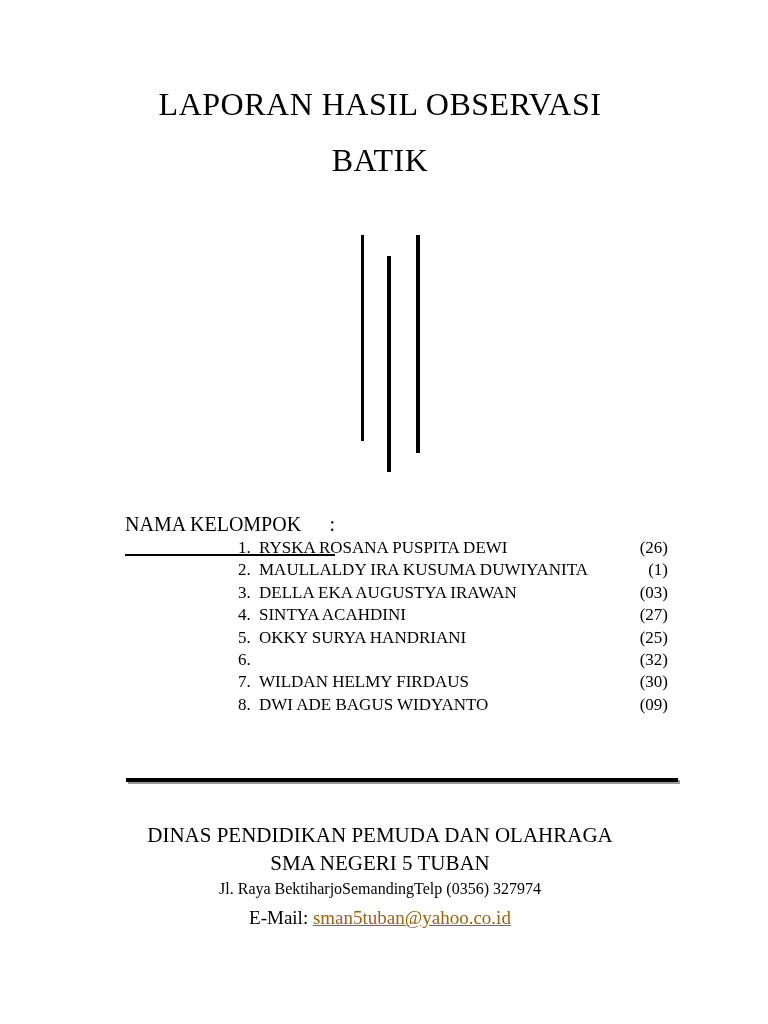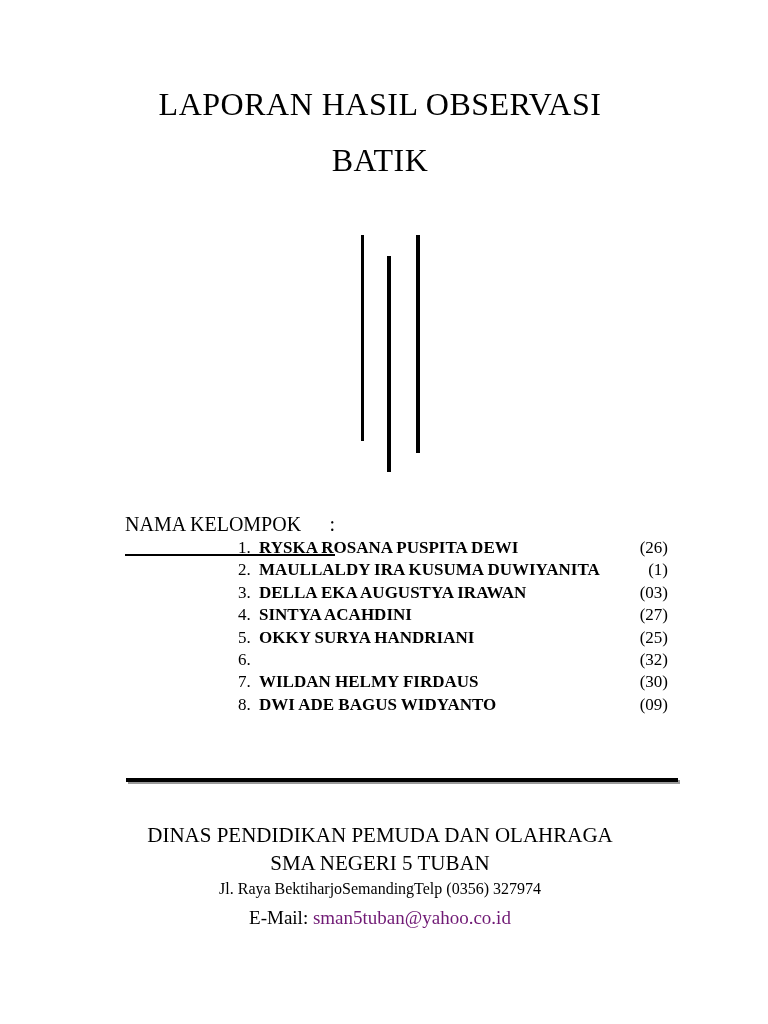--- a/index.html
+++ b/index.html
@@ -37,38 +37,39 @@
     position:absolute;left:238px;top:538px;width:430px;
     font-size:17px;
   }
   .row{
     display:flex;
     height:22.4px;
     align-items:baseline;
     white-space:nowrap;
   }
   .row .no{width:21px;flex:none;}
-  .row .nm{flex:none;font-weight:bold;}
+  .row .nm{flex:none;}
   .row .cd{margin-left:auto;}
   .divider{
     position:absolute;left:126px;top:778px;
     width:552px;height:4px;
     background:#000000;
     box-shadow:2px 2px 0 #9a9a9a;
   }
   .fline{
     position:absolute;left:4px;width:752px;
     text-align:center;white-space:nowrap;
   }
   .f1{top:823px;font-size:21px;}
   .f2{top:851px;font-size:21px;}
   .f3{top:880px;font-size:16px;}
   .f4{top:907px;font-size:19px;}
   .email-link{
-    color:#701a75;
+    color:#a16207;
+    text-decoration:underline;
     cursor:pointer;
   }
 </style>
 </head>
 <body>
 
 <div class="page">
 
   <div class="title t1">LAPORAN HASIL OBSERVASI</div>
   <div class="title t2">BATIK</div>

